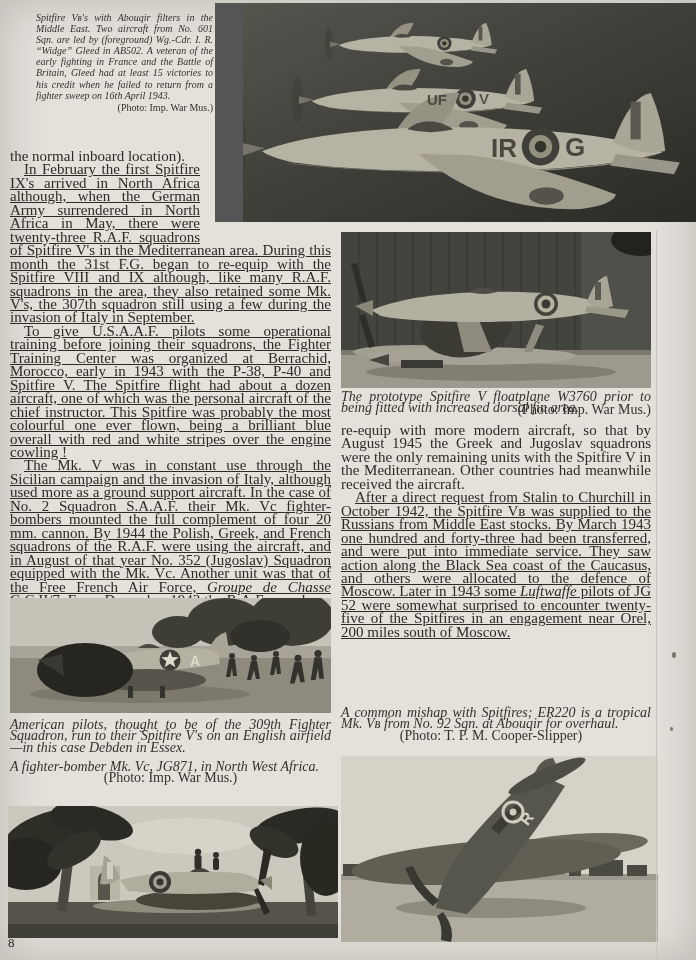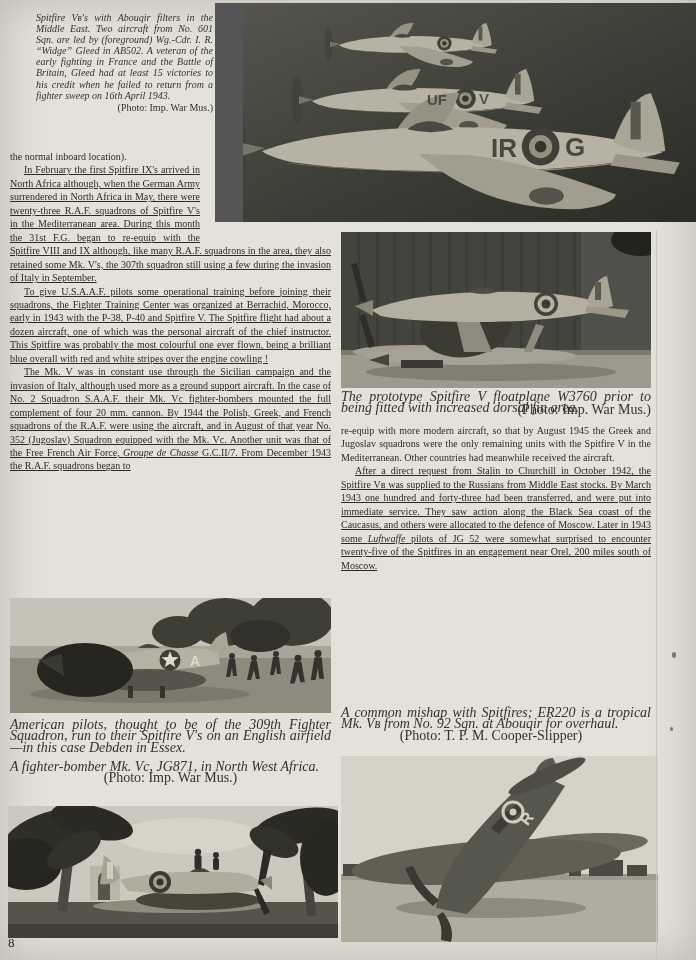--- a/index.html
+++ b/index.html
@@ -2,21 +2,21 @@
 <html><head>
 <meta charset="utf-8">
 <style>
   html,body{margin:0;padding:0;background:#cfcdc6;}
   .page{
     position:relative;width:696px;height:960px;background:#e3e1da;overflow:hidden;
     font-family:"Liberation Serif","DejaVu Serif",serif;color:#2c2b24;
     box-shadow:inset 0 0 46px rgba(80,78,70,.28);
   }
   .abs{position:absolute;}
-  .body-text{font-size:10px;line-height:13.45px;text-align:justify;color:#2c2b24;}
+  .body-text{font-size:15px;line-height:13.45px;text-align:justify;color:#2c2b24;}
   .body-text p{margin:0;}
   .body-text p.ind{text-indent:14px;text-decoration:underline;}
   .wrap-spacer{float:right;width:131px;height:91px;}
   .ital{font-style:italic;}
   .cap{font-size:14px;line-height:11.4px;font-style:italic;color:#33322b;text-align:justify;}
   .topcap{font-size:10px;line-height:11.1px;font-style:italic;color:#33322b;text-align:justify;}
   .topcap .credit{display:block;font-style:normal;text-align:right;margin-top:1px;}
   .credit-line{display:block;font-style:normal;text-align:center;}
   .photo{position:absolute;overflow:hidden;background:#555;}
   .photo svg{display:block;}

